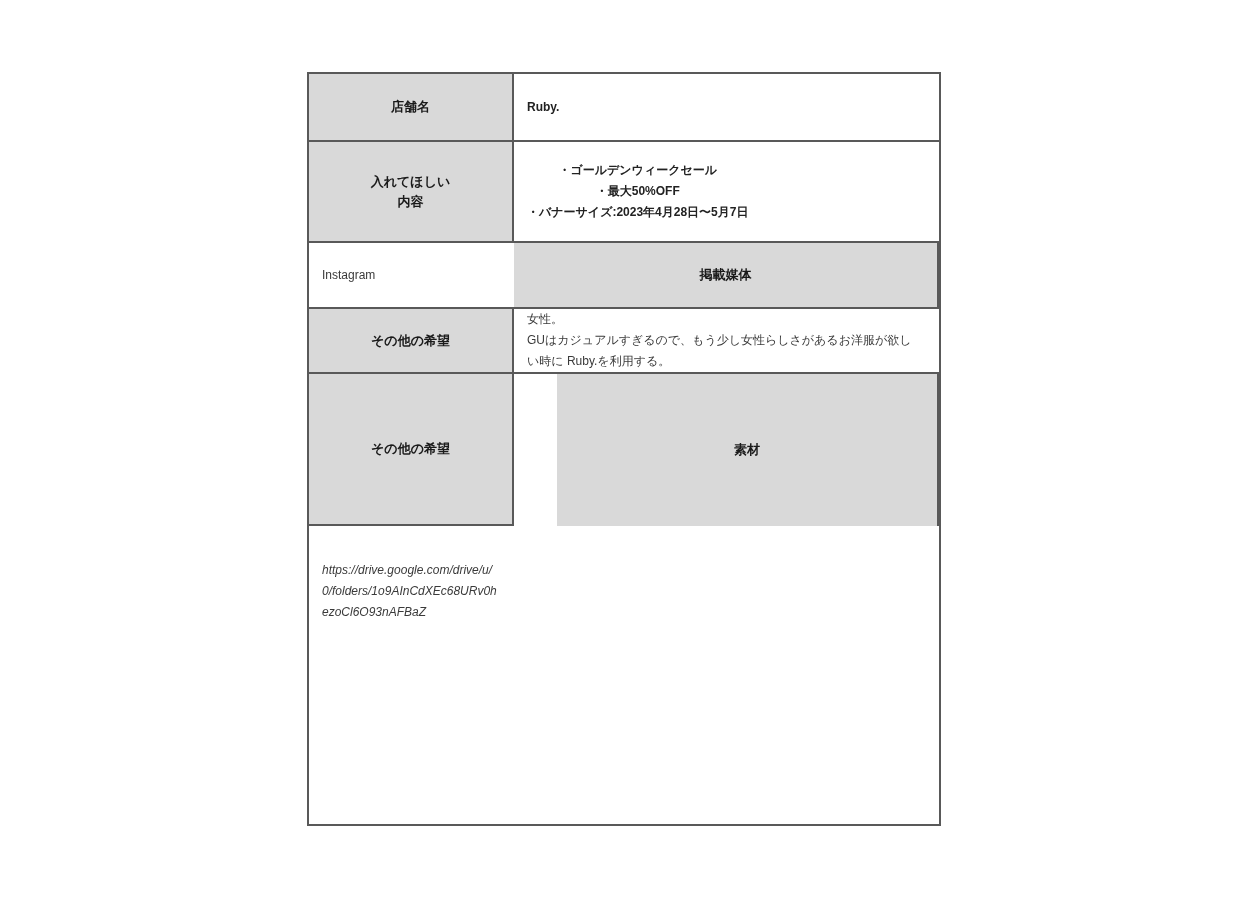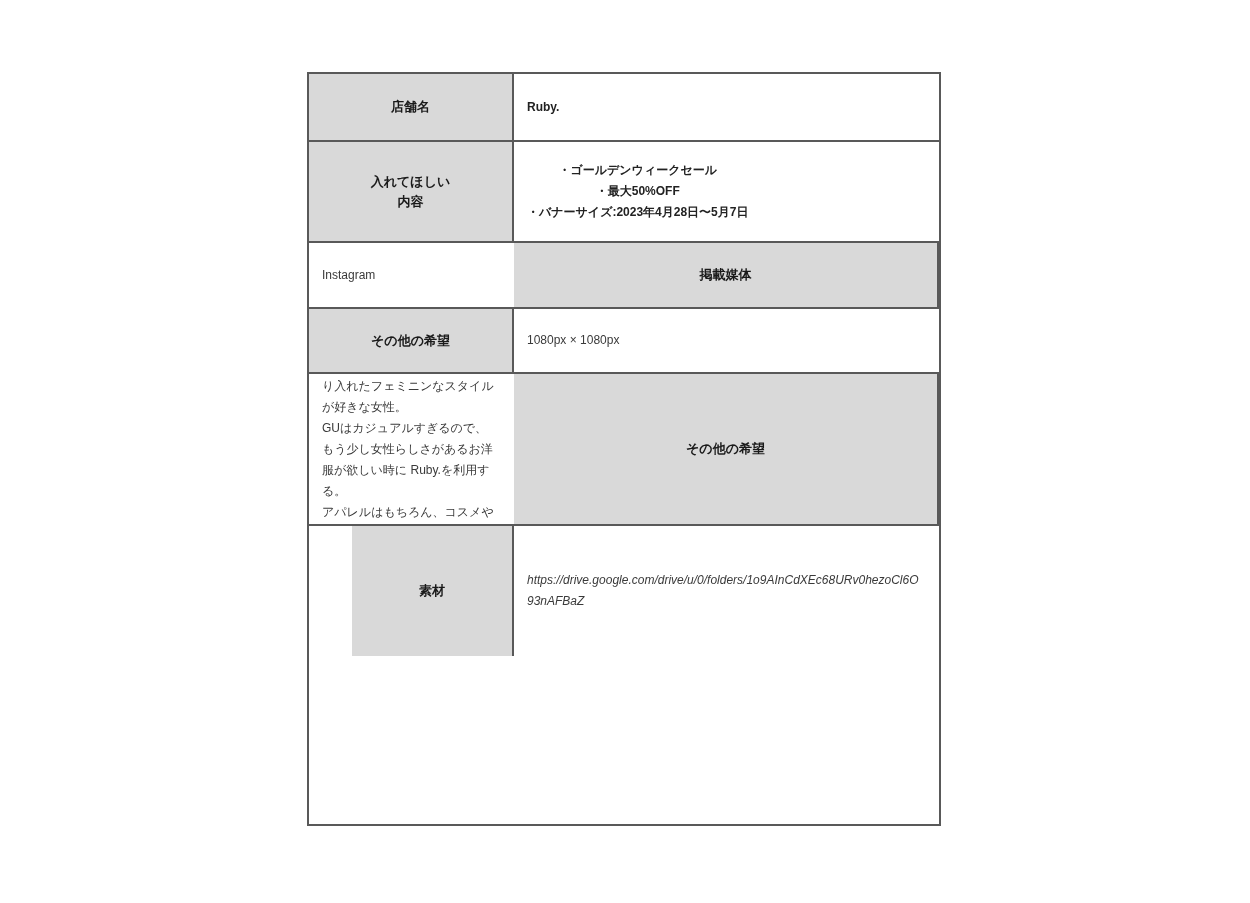--- a/index.html
+++ b/index.html
@@ -75,21 +75,20 @@
     <div class="cell cell-label">入れてほしい
 内容</div>
     <div class="cell cell-value strong">・ゴールデンウィークセール
 ・最大50%OFF
 ・バナーサイズ:2023年4月28日〜5月7日</div>
 
     <div class="cell cell-value">Instagram</div>
     <div class="cell cell-label">掲載媒体</div>
 
     <div class="cell cell-label">その他の希望</div>
-    <div class="cell cell-value">1080px × 1080px</div>
 
 
     <div class="cell cell-value">20代後半〜40代のトレンドを取り入れたフェミニンなスタイルが好きな女性。
 GUはカジュアルすぎるので、もう少し女性らしさがあるお洋服が欲しい時に Ruby.を利用する。
 アパレルはもちろん、コスメや雑貨などプチプラが好き。</div>
 
     <div class="cell cell-label">その他の希望</div>
 
     <div class="cell cell-label row-8" style="border-bottom:none;margin-left:43px;">素材</div>
     <div class="cell cell-value row-8" style="border-bottom:none;font-style:italic;">https://drive.google.com/drive/u/0/folders/1o9AInCdXEc68URv0hezoCl6O93nAFBaZ</div>

